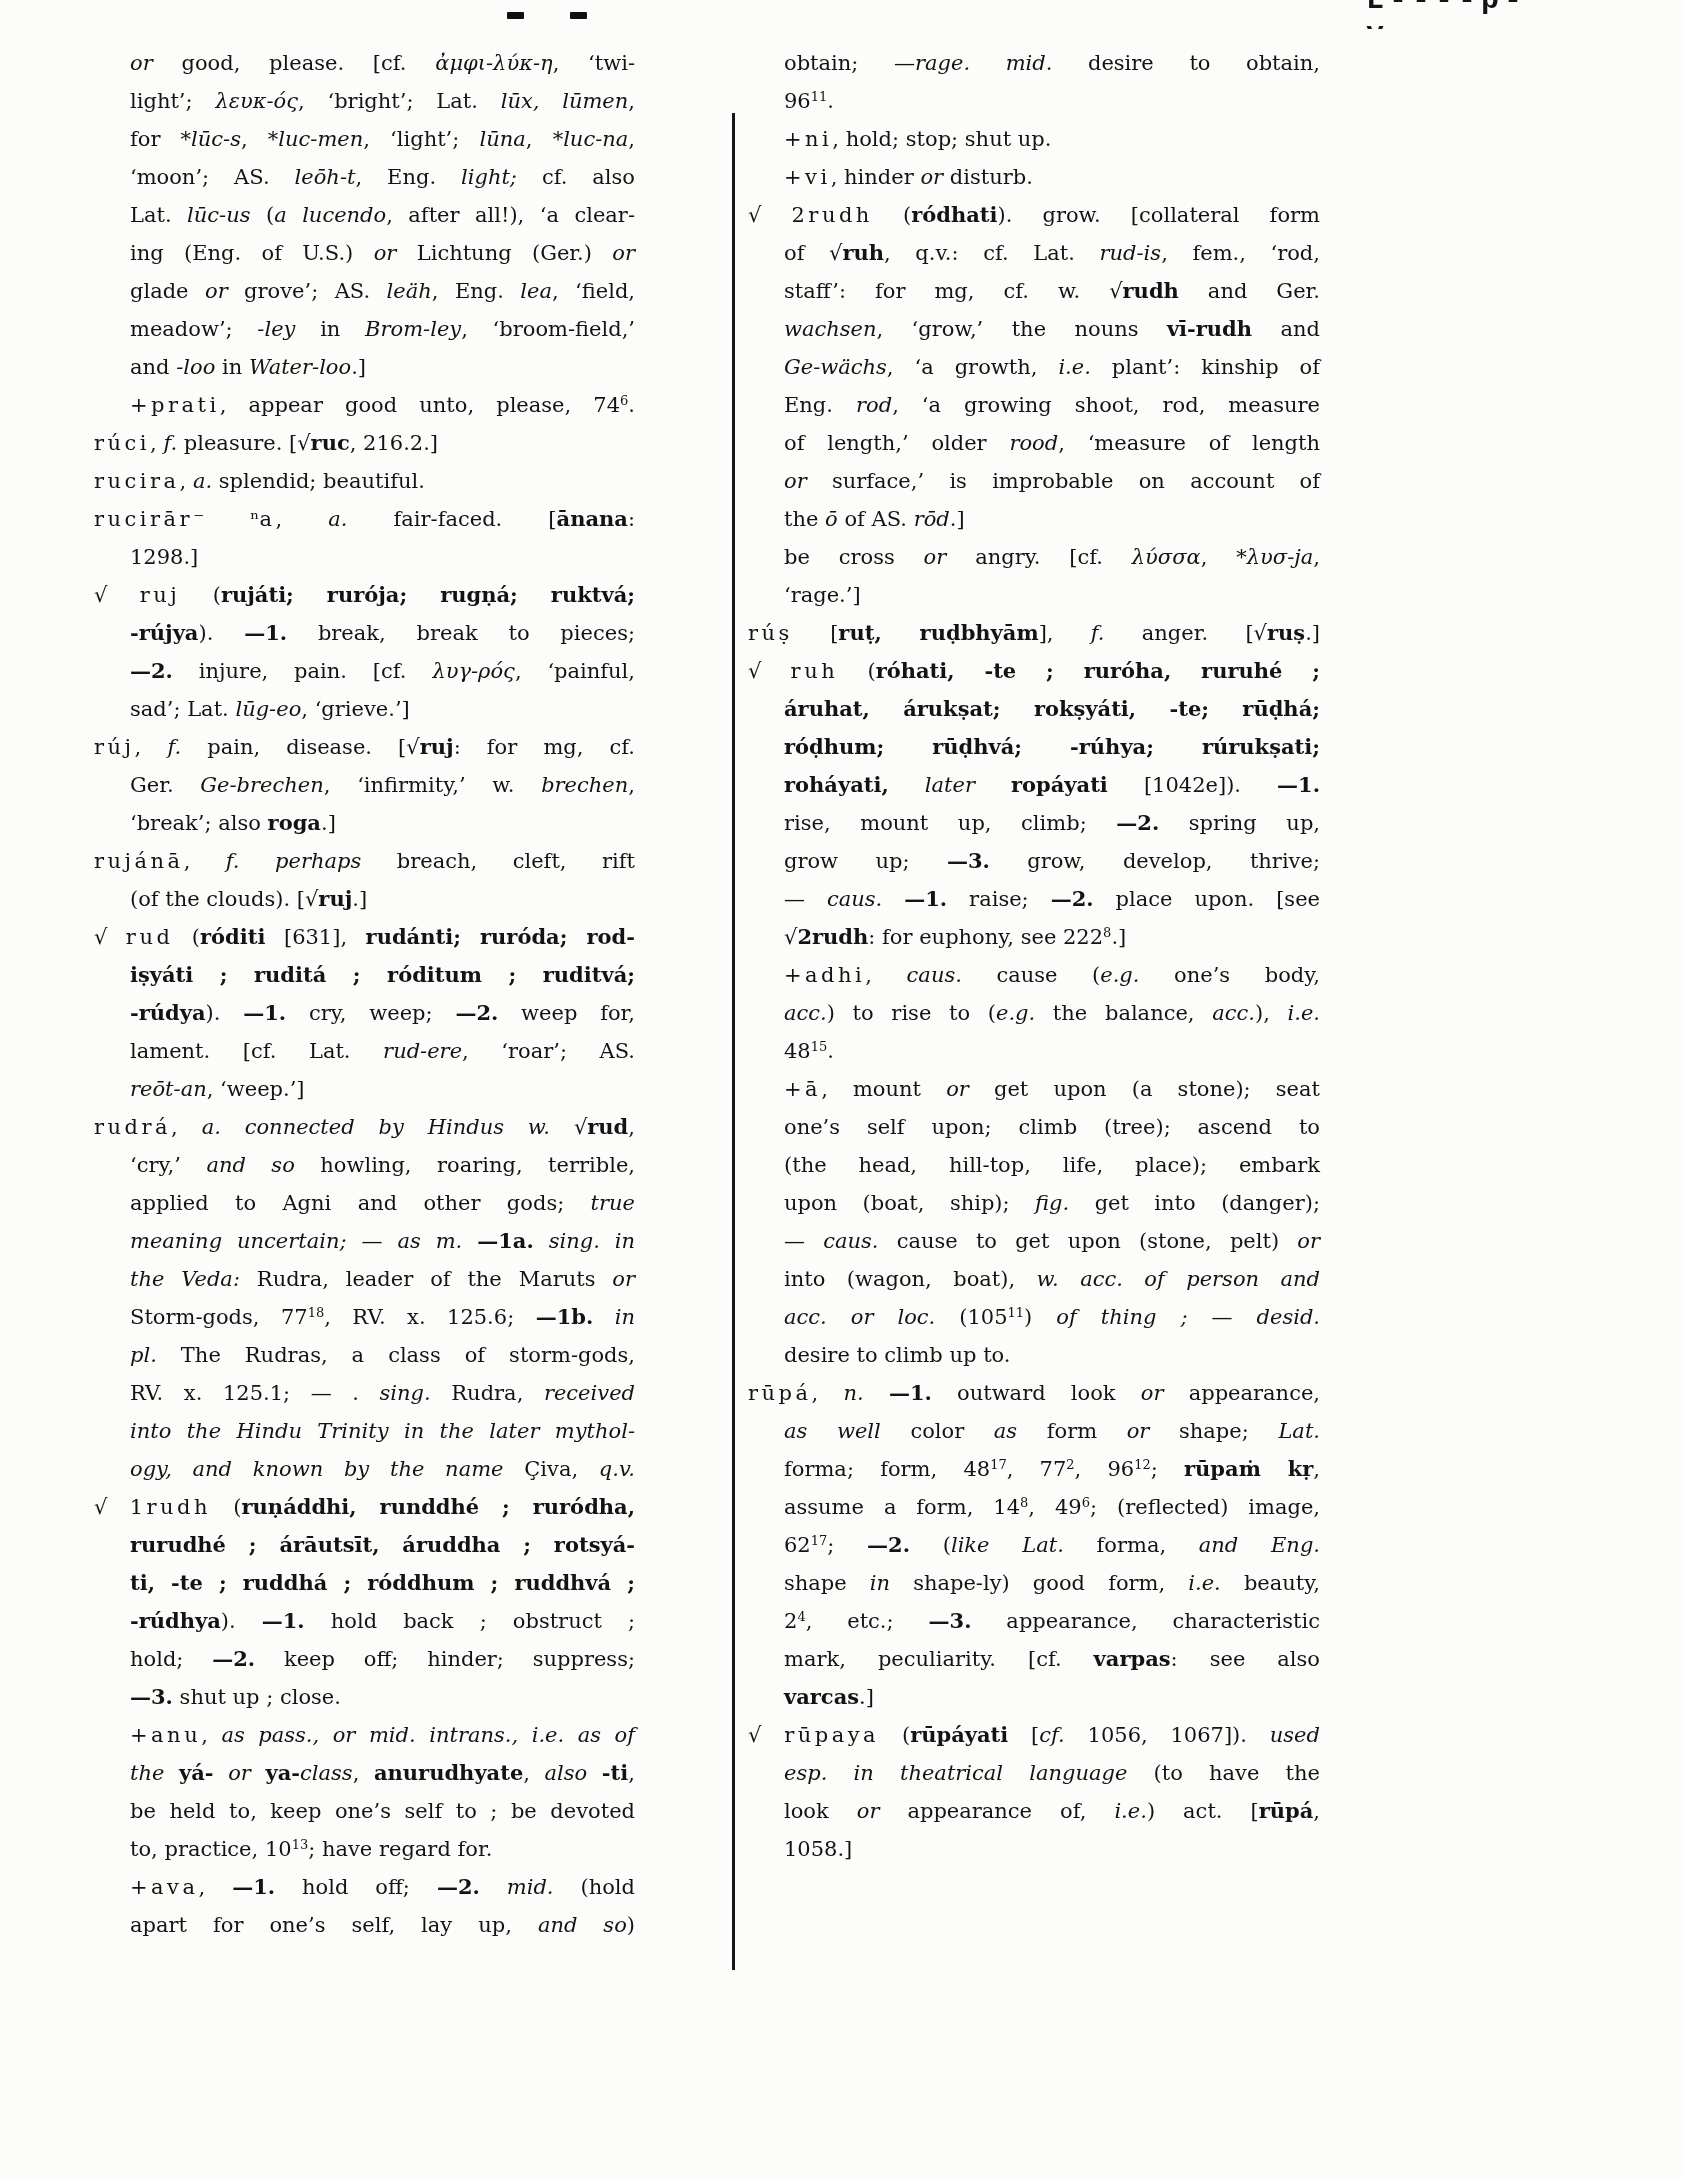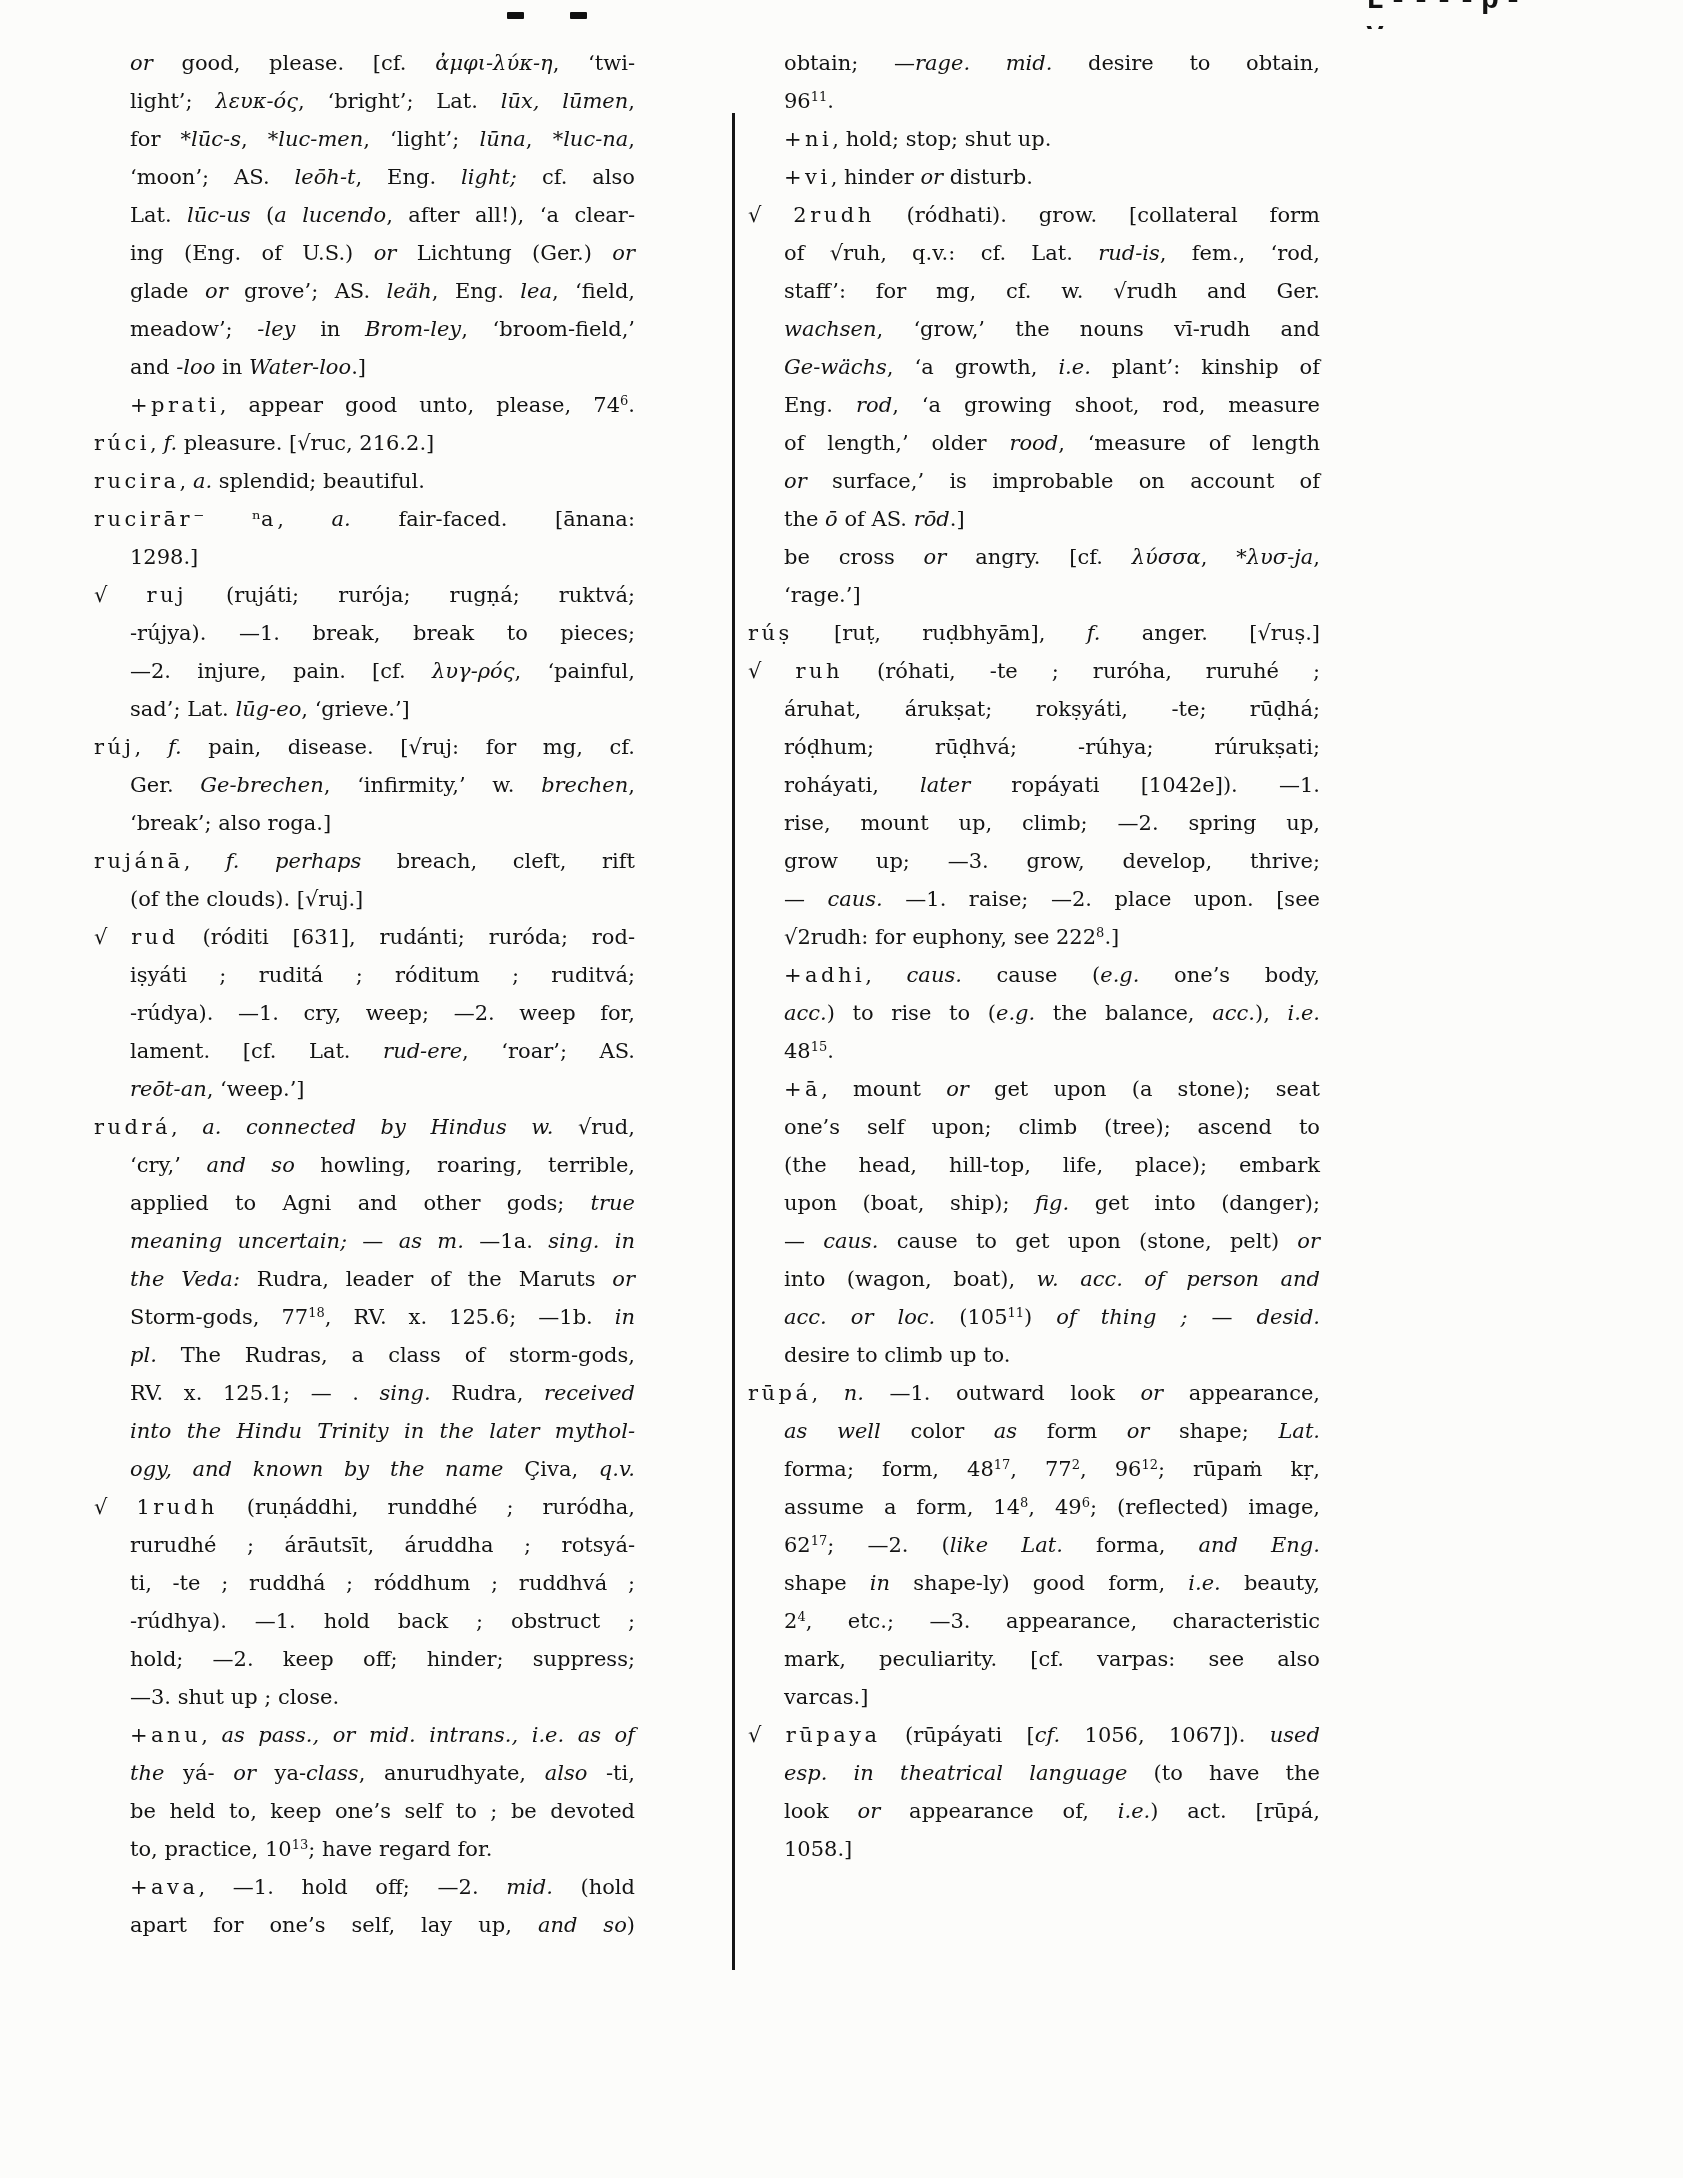--- a/index.html
+++ b/index.html
@@ -14,21 +14,21 @@
   #col-right{left:748px;width:572px}
   .line{
     font-size:21px;
     line-height:38px;
     text-align:justify;
     text-align-last:left;
   }
   .line.j{text-align-last:justify}
   .ind1,.ind2{padding-left:36px}
   .i{font-style:italic}
-  .b{font-weight:normal}
+  .b{font-weight:bold}
   .bs{font-weight:normal;letter-spacing:3.5px}
   sup{font-size:13px;line-height:0;vertical-align:7px;letter-spacing:0}
   .divider{
     position:absolute;left:732px;top:113px;width:3px;height:1857px;
     background:#161616;
   }
   #frag-marks{position:absolute;left:507px;top:12px;display:flex;gap:46px}
   #frag-marks i{display:block;width:17px;height:7px;background:#101010;border-radius:1px}
   #frag-header{
     position:absolute;left:1366px;top:0;width:188px;height:29px;overflow:hidden;font-family:Liberation Mono, monospace;

